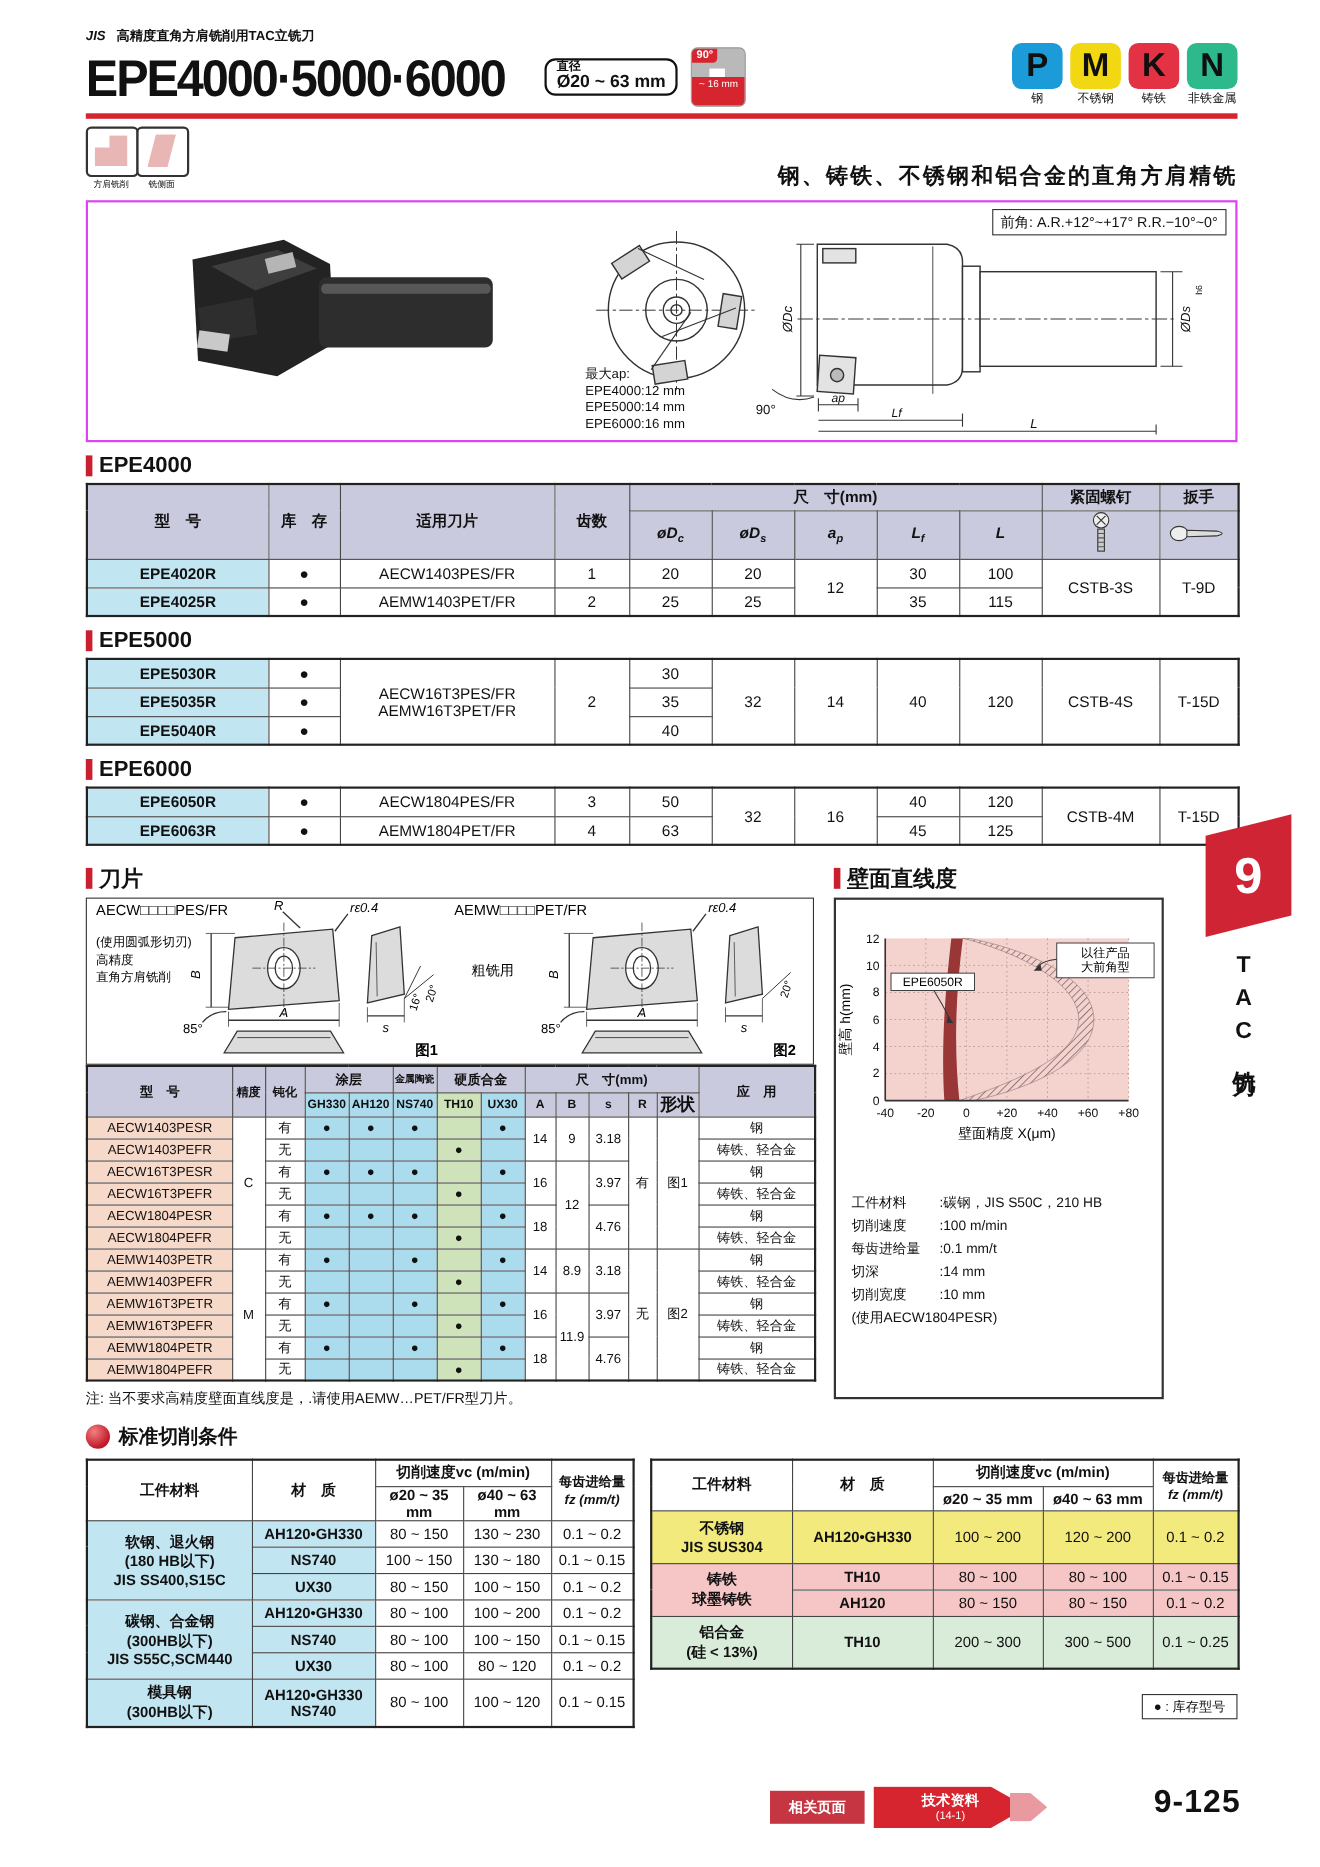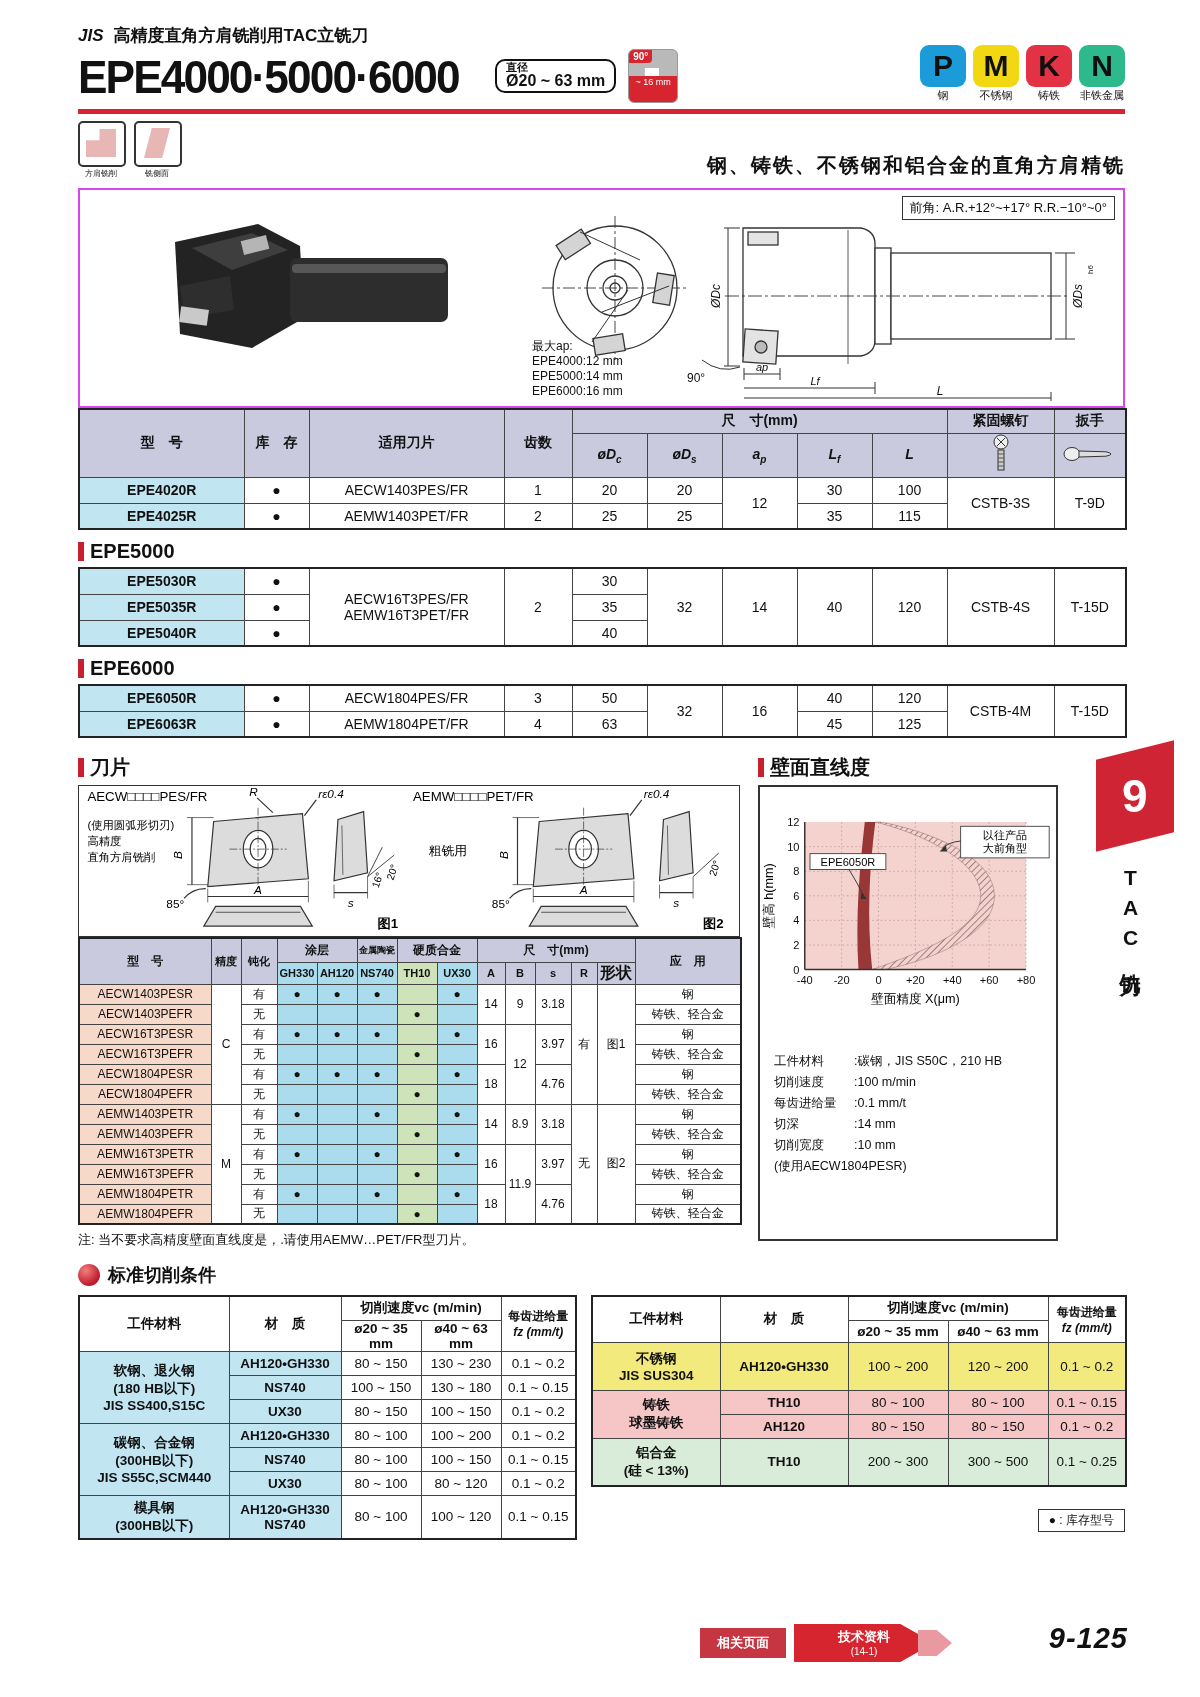--- a/index.html
+++ b/index.html
@@ -2,38 +2,38 @@
 <html><head>
 <meta charset="utf-8">
 <style>
   html,body{margin:0;padding:0}
   body{width:1200px;height:1697px;position:relative;background:#fff;
        font-family:"Liberation Sans","DejaVu Sans",sans-serif;color:#111;overflow:hidden}
   .page{position:absolute;left:78px;top:24px;width:1047px}
 
   
   .hd-row1{display:flex;justify-content:space-between;align-items:flex-end}
-  .jis-line{font-size:17px;font-weight:bold}
+  .jis-line{font-size:12px;font-weight:bold}
   .jis{font-style:italic;margin-right:10px}
   .title-row{display:flex;align-items:center;gap:12px;margin-top:2px}
   .big-title{font-size:47px;font-weight:bold;letter-spacing:-2px;line-height:1;transform:scaleX(.94);transform-origin:left}
   .dia-badge{border:2px solid #111;border-radius:10px;padding:1px 9px;line-height:1.05;text-align:left}
   .dia-badge .l1{font-size:11px;font-weight:bold}
   .dia-badge .l2{font-size:16px;font-weight:bold}
   .corner-badge{width:48px;height:52px;border-radius:6px;background:#b9b9b9;position:relative;overflow:hidden;border:1px solid #999}
   .corner-badge .ang{position:absolute;left:0;top:0;background:#d6252f;color:#fff;font-size:10px;font-weight:bold;padding:1px 4px;border-radius:0 0 4px 0}
   .corner-badge .step{position:absolute;left:4px;bottom:14px;width:26px;height:20px;background:#fff;clip-path:polygon(0 100%,0 45%,45% 45%,45% 0,100% 0,100% 100%)}
   .corner-badge .dep{position:absolute;left:0;bottom:0;width:100%;height:26px;background:#d6252f;color:#fff;font-size:9px;text-align:center;line-height:13px}
   .pmkn{display:flex;gap:7px}
   .pm{width:46px;text-align:center}
   .pm .sq{width:46px;height:42px;border-radius:9px;display:flex;align-items:center;justify-content:center;font-size:30px;font-weight:bold;color:#101010}
   .pm .lb{font-size:11px;margin-top:1px}
   .rule{height:5px;background:#d6252f;margin-top:6px}
   .feat-row{display:flex;justify-content:space-between;align-items:flex-end;margin-top:7px}
-  .feat-icons{display:flex;gap:10px}
+  .feat-icons{display:flex;}
   .fi{width:46px;text-align:center}
   .fi .bx{width:44px;height:42px;border:2px solid #333;border-radius:5px;position:relative;background:#fff;overflow:hidden}
   .fi .cap{font-size:8px;margin-top:1px;white-space:nowrap}
   .shape-shoulder{position:absolute;left:6px;top:6px;width:30px;height:28px;background:#e9b6b6;clip-path:polygon(0 100%,0 40%,45% 40%,45% 0,100% 0,100% 100%);border:0}
   .shape-side{position:absolute;left:8px;top:5px;width:26px;height:30px;background:#e9b6b6;clip-path:polygon(30% 0,100% 0,70% 100%,0 100%)}
   .tagline{font-size:20px;font-weight:bold;letter-spacing:2px}
 
   
   .panel{border:2px solid #d946ef;height:216px;margin-top:9px;position:relative;background:#fff}
   .rake{position:absolute;top:6px;right:8px;border:1.5px solid #333;padding:2px 7px;font-size:13px;background:#fff}
@@ -98,21 +98,21 @@
   .bold{font-weight:bold}
   .stockline{margin-top:22px;text-align:right}
   .stockline span{display:inline-block;border:1px solid #333;padding:2px 10px;font-size:12px}
 
   
   .rel{position:absolute;left:700px;top:1628px;width:86px;height:30px;background:#c53642;color:#fff;font-size:13px;font-weight:bold;display:flex;align-items:center;justify-content:center}
   .tech{position:absolute;left:794px;top:1624px;width:140px;height:38px;background:#d6252f;clip-path:polygon(0 0,76% 0,100% 50%,76% 100%,0 100%);color:#fff;text-align:center}
   .tech .t1{font-size:13px;font-weight:bold;margin-top:4px}
   .tech .t2{font-size:10px}
   .chev{position:absolute;left:918px;top:1630px;width:34px;height:26px;background:#e89aa0;clip-path:polygon(0 0,55% 0,100% 50%,55% 100%,0 100%)}
-  .pagenum{position:absolute;right:72px;top:1622px;font-size:29px;font-weight:bold;font-style:italic;letter-spacing:1px}
+  .pagenum{position:absolute;right:72px;top:1622px;font-size:29px;font-weight:bold;letter-spacing:1px}
 
   svg text{font-family:"Liberation Sans","DejaVu Sans",sans-serif}
 </style>
 </head>
 <body>
 
 <div class="page">
 
   <div class="hd-row1">
     <div>
@@ -237,20 +237,24 @@
         <text x="735" y="195" text-anchor="middle" font-style="italic" font-size="11" stroke="none">Lf</text>
         <line x1="664" y1="208" x2="971" y2="208"></line>
         <line x1="971" y1="202" x2="971" y2="211"></line>
         <text x="860" y="205" text-anchor="middle" font-style="italic" font-size="12" stroke="none">L</text>
         <path d="M622 170 Q 640 184 660 177" fill="none"></path>
         <text x="607" y="192" font-size="12" stroke="none">90°</text>
       </g>
     </svg>
   </div>
 
+  <div class="sec-title">
+      <span class="sec-bar"></span>
+      <span>EPE4000</span>
+    </div>
   <table class="t et">
     <colgroup>
         <col style="width:165px">
         <col style="width:65px">
         <col style="width:195px">
         <col style="width:68px">
         <col style="width:75px">
         <col style="width:75px">
         <col style="width:75px">
         <col style="width:75px">

